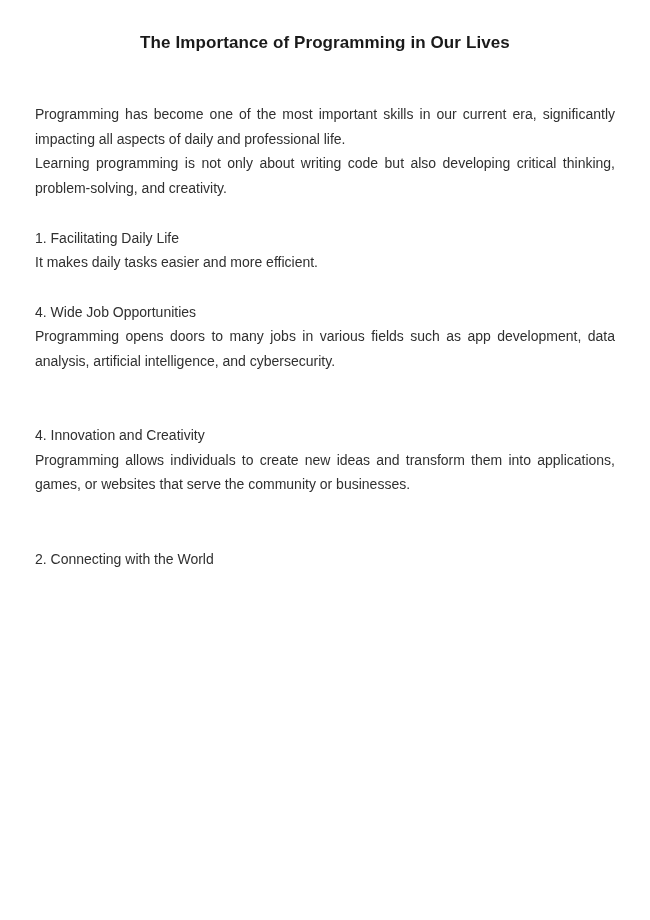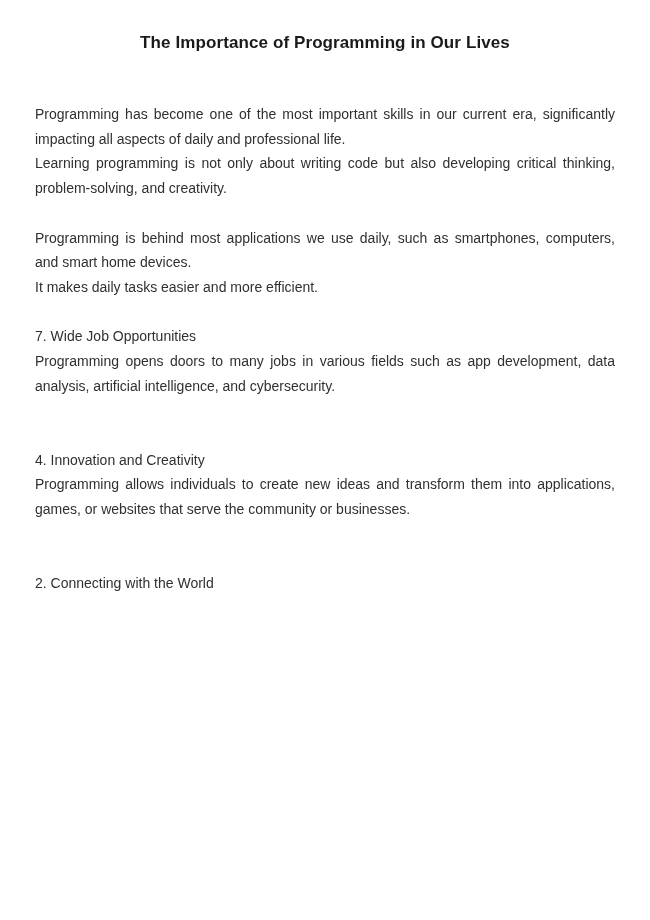--- a/index.html
+++ b/index.html
@@ -52,28 +52,28 @@
   <h1 class="doc-title">The Importance of Programming in Our Lives</h1>
 
   <div class="doc-body">
 
     <p class="para">Programming has become one of the most important skills in our current era, significantly impacting all aspects of daily and professional life.</p>
     <p class="para">Learning programming is not only about writing code but also developing critical thinking, problem-solving, and creativity.</p>
 
     <div class="blank-line"></div>
 
     <div>
-      <p class="para">Programming is behind most applications we use daily, such as smartphones, computers, and smart home devices.</p>
+      <p class="heading">1. Facilitating Daily Life</p>
       <p class="para">It makes daily tasks easier and more efficient.</p>
     </div>
 
     <div class="blank-line"></div>
 
     <div>
-      <p class="heading">7. Wide Job Opportunities</p>
+      <p class="heading">4. Wide Job Opportunities</p>
       <p class="para">Programming opens doors to many jobs in various fields such as app development, data analysis, artificial intelligence, and cybersecurity.</p>
     </div>
 
     <div class="blank-line"></div>
 
 
     <div class="blank-line"></div>
 
     <div>
       <p class="heading">4. Innovation and Creativity</p>

